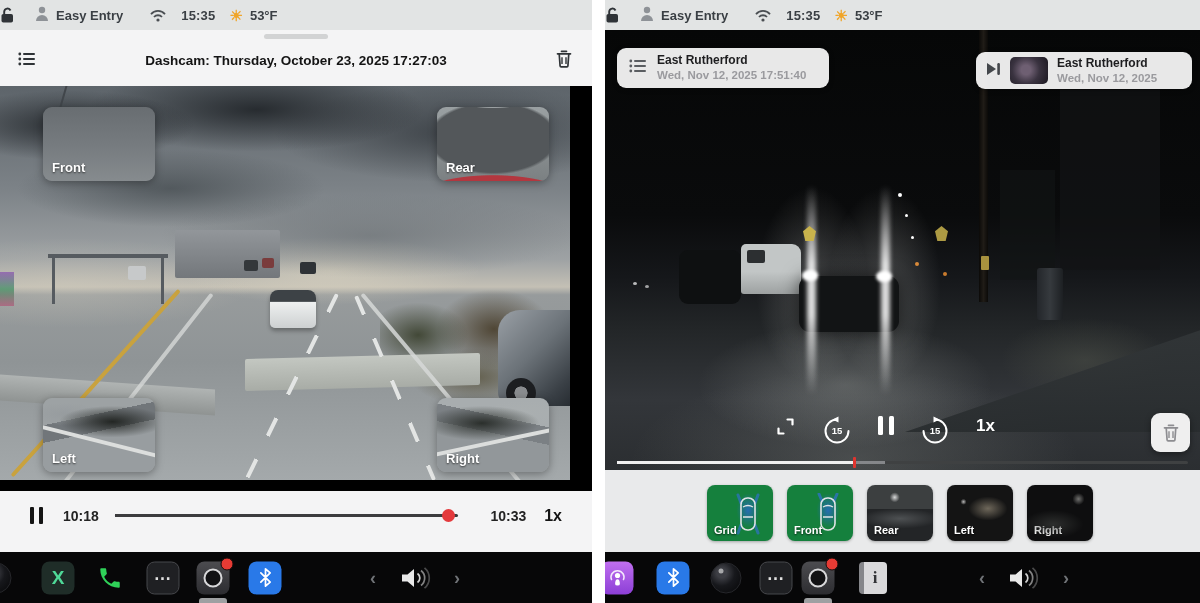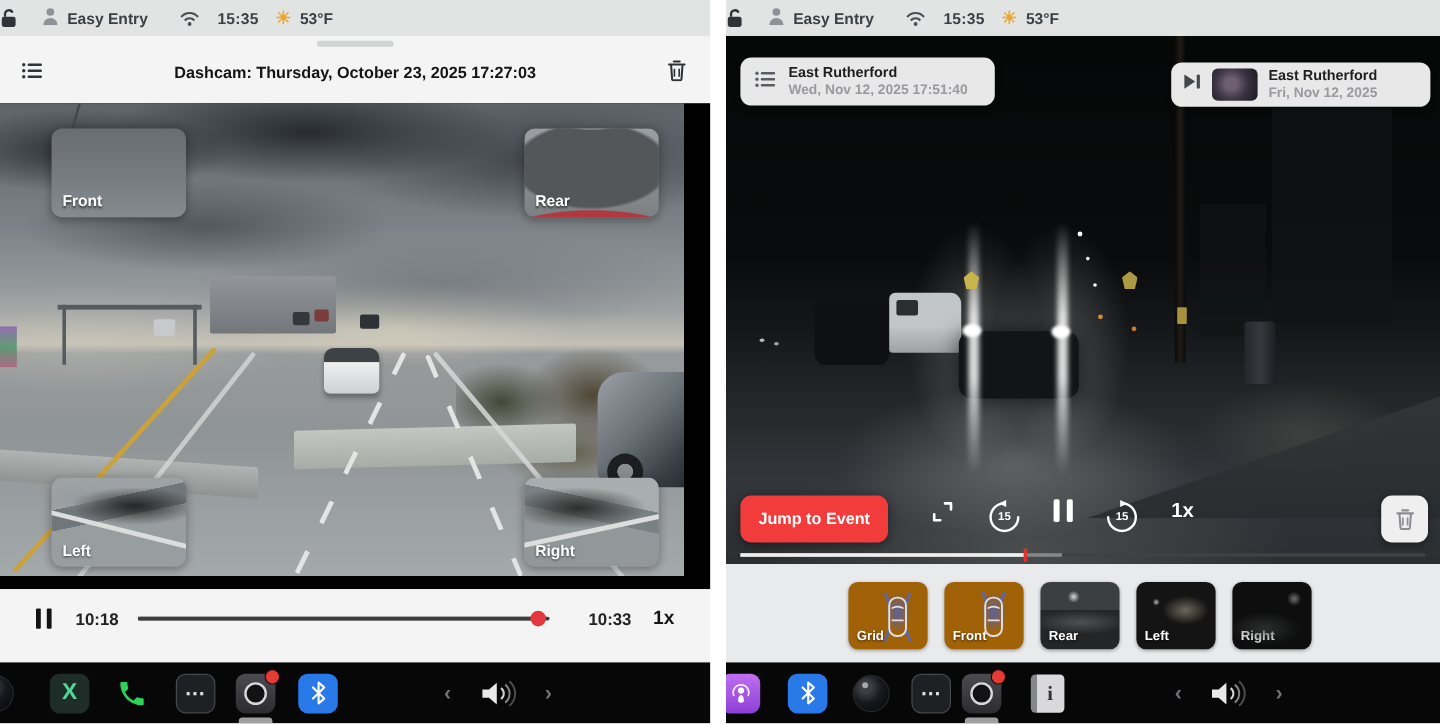--- a/index.html
+++ b/index.html
@@ -148,21 +148,21 @@
   .seek-num{position:absolute;left:0;right:0;top:9px;text-align:center;font-size:9.5px;font-weight:700;color:#fff}
   .rspeed{color:#fff;font-size:17px;font-weight:700;cursor:pointer}
   .trash-btn{position:absolute;right:10px;top:383px;width:39px;height:39px;background:#efefef;border-radius:9px;display:flex;align-items:center;justify-content:center;cursor:pointer;box-shadow:0 2px 6px rgba(0,0,0,.4)}
   .rtrack{position:absolute;left:12px;right:12px;top:431px;height:3px;background:#3f4142;border-radius:2px;cursor:pointer}
   .rtrack-buffer{position:absolute;left:0;top:0;height:100%;background:#85878a}
   .rtrack-played{position:absolute;left:0;top:0;height:100%;background:#efefef}
   .rtrack-tick{position:absolute;right:-2px;top:-4px;width:3px;height:11px;background:#e0342f;border-radius:1px}
 
   
   .rthumbs{position:absolute;top:470px;left:0;right:0;height:82px;background:#e9eaeb;display:flex;align-items:flex-start;padding:15px 0 0 102px;gap:14px}
-  .rtile{width:66px;height:56px;border-radius:8px;background:#a16207;position:relative;overflow:hidden;flex:none;cursor:pointer;box-shadow:0 1px 3px rgba(0,0,0,.3)}
+  .rtile{width:66px;height:56px;border-radius:8px;background:#15803d;position:relative;overflow:hidden;flex:none;cursor:pointer;box-shadow:0 1px 3px rgba(0,0,0,.3)}
   .rtile .lbl{position:absolute;left:7px;bottom:5px;font-size:11px;font-weight:700;color:#fff;text-shadow:0 1px 2px rgba(0,0,0,.7)}
   .tile-glow::before{content:"";position:absolute;right:8px;top:2px;width:34px;height:52px;background:radial-gradient(ellipse 16px 24px at 50% 45%,rgba(48,96,255,.6),transparent 72%)}
   .tile-car-svg{position:absolute;right:13px;top:8px}
   .tile-rear{background:linear-gradient(180deg,#3c3f40 0 42%,#232527 42% 100%)}
   .tile-rear::after{content:"";position:absolute;inset:0;background:radial-gradient(circle 5px at 42% 22%,rgba(255,255,255,.8),transparent),radial-gradient(ellipse 40px 10px at 50% 60%,rgba(120,124,126,.5),transparent)}
   .tile-left{background:#141414}
   .tile-left::after{content:"";position:absolute;inset:0;background:radial-gradient(ellipse 26px 16px at 62% 42%,#6e675a,transparent 75%),radial-gradient(circle 3px at 25% 30%,rgba(255,255,255,.7),transparent)}
   .tile-right{background:#0e0e0f}
   .tile-right::after{content:"";position:absolute;inset:0;background:radial-gradient(circle 6px at 78% 25%,rgba(210,210,205,.5),transparent),radial-gradient(ellipse 30px 14px at 40% 70%,rgba(58,60,58,.7),transparent)}
 </style>
@@ -404,25 +404,24 @@
     <div class="next-pill">
       <span>
         <svg width="15" height="14" viewBox="0 0 15 14">
             <path d="M1 1 l9 6 -9 6z" fill="#44474b"></path>
             <rect x="11.3" y="1" width="2.6" height="12" rx="1.2" fill="#44474b"></rect>
           </svg>
       </span>
       <span class="next-thumb"></span>
       <span>
         <div class="pill-title">East Rutherford</div>
-        <div class="pill-sub">Fri, Nov 12, 2025</div>
-      </span>
-    </div>
-
-    <div class="jump-btn">Jump to Event</div>
+        <div class="pill-sub">Wed, Nov 12, 2025</div>
+      </span>
+    </div>
+
 
     <div class="ctrl-row">
       <span class="ctrl-btn">
         <svg width="21" height="21" viewBox="0 0 21 21">
             <path d="M12.5 3.5 h5 v5" fill="none" stroke="#fff" stroke-width="2.2" stroke-linecap="round" stroke-linejoin="round"></path>
             <path d="M8.5 17.5 h-5 v-5" fill="none" stroke="#fff" stroke-width="2.2" stroke-linecap="round" stroke-linejoin="round"></path>
           </svg>
       </span>
       <span class="ctrl-btn" style="width:30px;height:30px">
         <svg width="30" height="30" viewBox="0 0 30 30">

